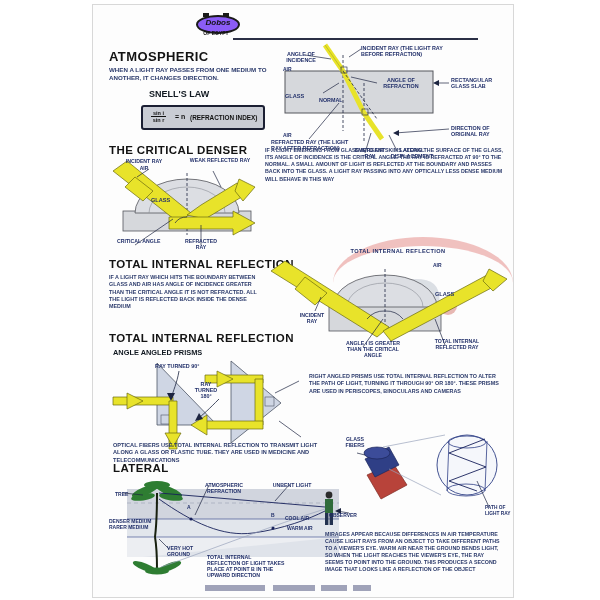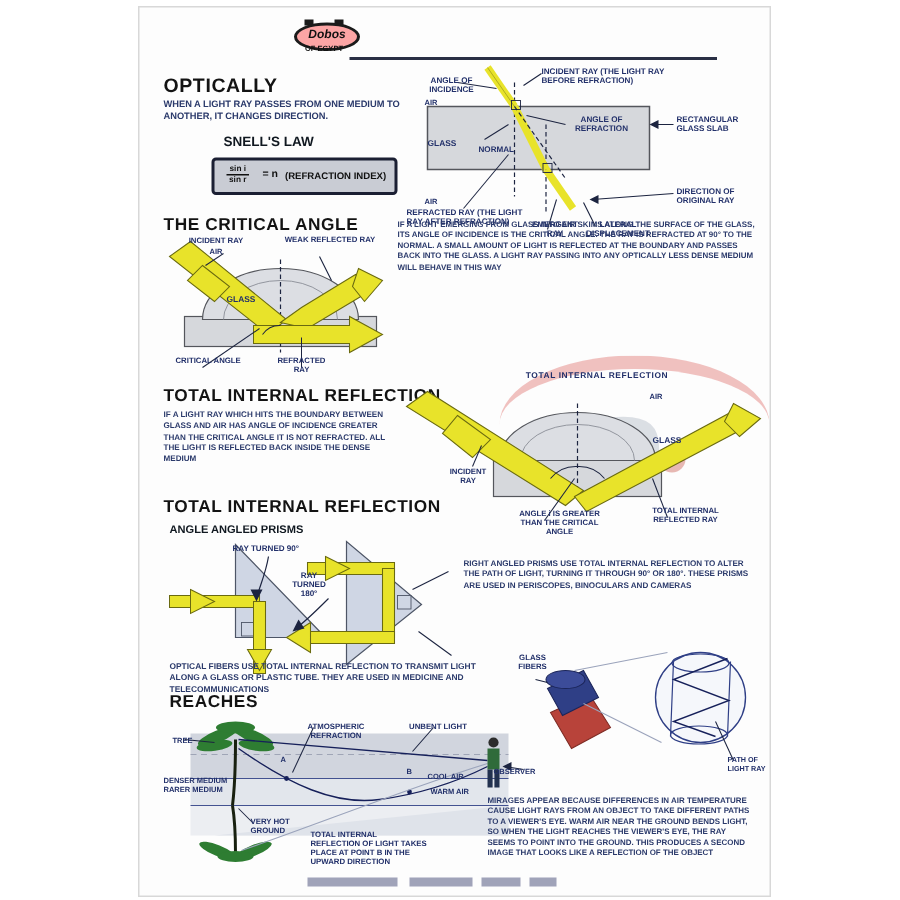--- a/index.html
+++ b/index.html
@@ -22,21 +22,21 @@
   .lbl{position:absolute;color:#22306a;font-weight:bold;line-height:1.15;}
   .lbl-c{text-align:center;}
 
   
   #title{left:150px;top:8px;font-size:21px;color:#15161a;
          text-shadow:0.6px 0.6px 0 #9aa3c0;}
   #title-rule{position:absolute;left:140px;top:33px;width:245px;height:2px;background:#2a2f45;}
 
   #logo{position:absolute;left:100px;top:8px;width:46px;height:24px;}
   #logo .oval{position:absolute;left:3px;top:2px;width:40px;height:15px;border:2px solid #1b1b1b;
-              border-radius:50%;background:#fca5a5;}
+              border-radius:50%;background:#8b5cf6;}
   #logo .oval span{position:absolute;left:0;right:0;top:1px;text-align:center;font-size:8px;
                    font-weight:bold;color:#111;font-style:italic;}
   #logo .sub{position:absolute;left:0;right:0;top:17px;text-align:center;font-size:5px;
              font-weight:bold;color:#111;}
   #logo .nub{position:absolute;width:6px;height:4px;background:#1b1b1b;top:0px;}
 
   
   #wm{position:absolute;left:250px;top:232px;width:250px;height:120px;opacity:.35;}
   #wm .sa{position:absolute;left:0;top:10px;font-size:86px;font-weight:bold;color:#9fa8b8;
           font-family:"DejaVu Sans",sans-serif;letter-spacing:-6px;}
@@ -74,21 +74,21 @@
       <div class="nub" style="left:10px;"></div>
       <div class="nub" style="left:30px;"></div>
       <div class="oval">
         <span>Dobos</span>
       </div>
       <div class="sub">OF EGYPT</div>
     </div>
 
     <div id="title-rule"></div>
 
-    <div class="h1" style="left:16px;top:44px;font-size:13px;">OPTICALLY</div>
+    <div class="h1" style="left:16px;top:44px;font-size:13px;">ATMOSPHERIC</div>
     <div class="body-txt" style="left:16px;top:61px;width:162px;font-size:6.2px;">WHEN A LIGHT RAY PASSES FROM ONE MEDIUM TO ANOTHER, IT CHANGES DIRECTION.</div>
     <div class="h2" style="left:16px;top:84px;font-size:9px;margin-left:40px;">SNELL'S LAW</div>
 
     <div class="formula-box" style="left:48px;top:100px;width:120px;height:21px;">
       <div class="frac" style="position:absolute;left:8px;top:3px;font-size:5.5px;line-height:1.1;">
         <span class="num">sin i</span>
         <span>sin r</span>
       </div>
       <span style="position:absolute;left:32px;top:6px;font-size:7px;">= n</span>
       <span style="position:absolute;left:47px;top:7px;font-size:6.4px;">(REFRACTION INDEX)</span>
@@ -132,21 +132,21 @@
     <div class="lbl" style="left:192px;top:88px;font-size:5.6px;">GLASS</div>
     <div class="lbl" style="left:226px;top:92px;font-size:5.4px;">NORMAL</div>
     <div class="lbl lbl-c" style="left:286px;top:72px;width:44px;font-size:5.4px;">ANGLE OF REFRACTION</div>
     <div class="lbl" style="left:358px;top:72px;width:50px;font-size:5.4px;">RECTANGULAR GLASS SLAB</div>
     <div class="lbl" style="left:190px;top:128px;font-size:5px;">AIR</div>
     <div class="lbl" style="left:178px;top:134px;width:80px;font-size:5.4px;">REFRACTED RAY (THE LIGHT RAY AFTER REFRACTION)</div>
     <div class="lbl lbl-c" style="left:260px;top:142px;width:34px;font-size:5.4px;">EMERGENT RAY</div>
     <div class="lbl lbl-c" style="left:296px;top:142px;width:46px;font-size:5.4px;">LATERAL DISPLACEMENT</div>
     <div class="lbl" style="left:358px;top:120px;width:52px;font-size:5.4px;">DIRECTION OF ORIGINAL RAY</div>
 
-    <div class="h1" style="left:16px;top:139px;font-size:11.5px;">THE CRITICAL ANGLE</div>
+    <div class="h1" style="left:16px;top:139px;font-size:11.5px;">THE CRITICAL DENSER</div>
 
     <svg width="160" height="92" style="left:16px;top:152px;">
 
       <rect x="14" y="54" width="128" height="20" fill="#d6d8dc" stroke="#54565c" stroke-width="0.8"></rect>
 
       <path d="M26,56 A52,34 0 0 1 130,56 Z" fill="#dcdee3" stroke="#54565c" stroke-width="0.8"></path>
 
       <path d="M40,56 A38,26 0 0 1 116,56" fill="none" stroke="#8a8d96" stroke-width="0.6"></path>
 
       <line x1="78" y1="16" x2="78" y2="78" stroke="#1c2440" stroke-width="0.8" stroke-dasharray="3,2"></line>
@@ -276,21 +276,21 @@
       <ellipse cx="130" cy="9" rx="19" ry="6" fill="none" stroke="#2f3f86" stroke-width="0.8"></ellipse>
       <ellipse cx="129" cy="57" rx="19" ry="6" fill="none" stroke="#2f3f86" stroke-width="0.8"></ellipse>
       <polyline points="148,6 112,20 149,34 112,48 140,58" fill="none" stroke="#16205a" stroke-width="0.9"></polyline>
       <line x1="20" y1="20" x2="28" y2="22" stroke="#1c2440" stroke-width="0.7"></line>
       <line x1="152" y1="74" x2="140" y2="48" stroke="#1c2440" stroke-width="0.7"></line>
     </svg>
 
     <div class="lbl lbl-c" style="left:246px;top:432px;width:32px;font-size:5.2px;">GLASS FIBERS</div>
     <div class="lbl" style="left:392px;top:500px;font-size:4.8px;">PATH OF LIGHT RAY</div>
 
-    <div class="h1" style="left:20px;top:457px;font-size:11.5px;">REACHES</div>
+    <div class="h1" style="left:20px;top:457px;font-size:11.5px;">LATERAL</div>
 
     <svg width="244" height="92" style="left:20px;top:474px;">
 
       <rect x="14" y="10" width="212" height="30" fill="#c9ced8" opacity="0.85"></rect>
       <rect x="14" y="40" width="212" height="18" fill="#dfe3ea" opacity="0.9"></rect>
 
       <polygon points="14,58 226,58 226,78 14,78" fill="#eceef2"></polygon>
       <polygon points="30,78 226,58 226,78" fill="#dfe3ea"></polygon>
       <line x1="14" y1="40" x2="226" y2="40" stroke="#2f3f86" stroke-width="0.6"></line>
       <line x1="14" y1="58" x2="226" y2="58" stroke="#2f3f86" stroke-width="0.6"></line>

